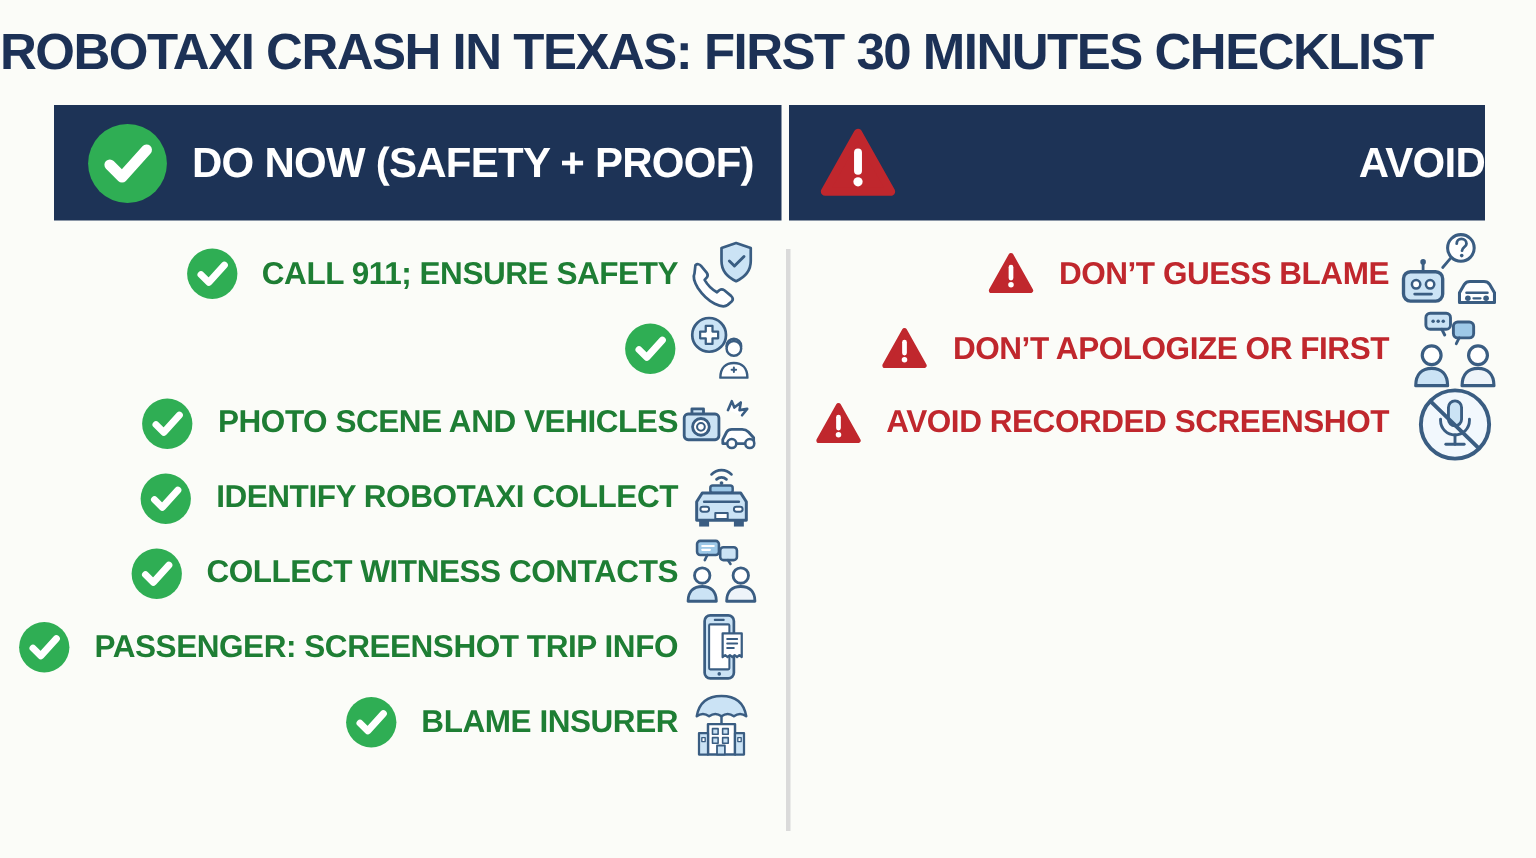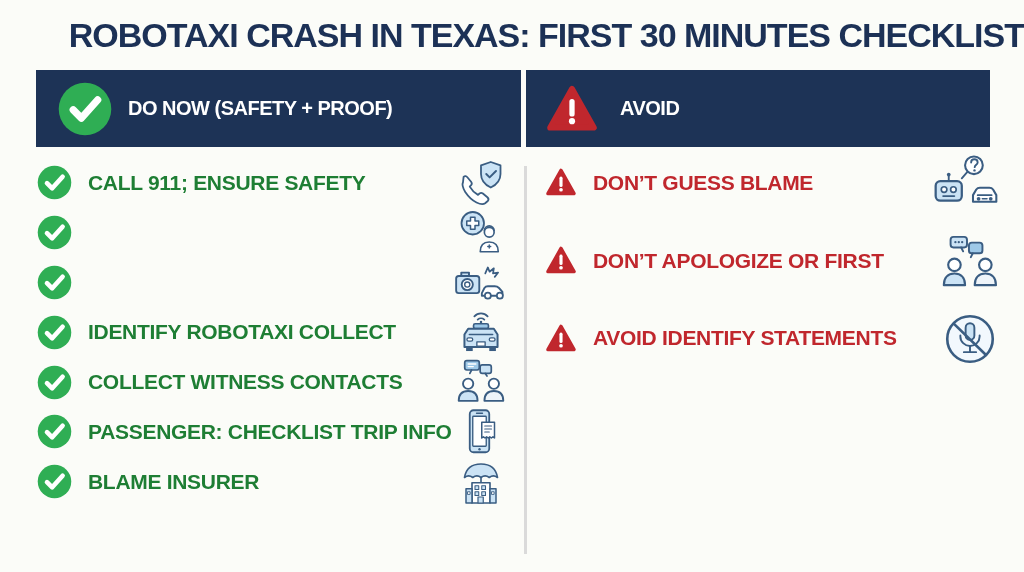--- a/index.html
+++ b/index.html
@@ -4,43 +4,43 @@
 <style>
   html,body{margin:0;padding:0;}
   body{
     width:1024px;height:572px;position:relative;overflow:hidden;
     background:var(--bg,#fbfcf8);
     font-family:"Liberation Sans","DejaVu Sans",sans-serif;
     -webkit-font-smoothing:antialiased;
   }
   .title{
     position:absolute;left:0;right:0;top:13px;height:46px;
-    text-align:right;font-size:34px;line-height:44px;font-weight:700;
+    text-align:left;font-size:34px;line-height:44px;font-weight:700;
     letter-spacing:-1px;color:var(--navy-text,#1c3156);white-space:nowrap;
   }
   .header-bar{
     position:absolute;left:36px;top:70px;width:954px;height:77px;
     display:flex;gap:5px;
   }
   .header-cell{
     background:var(--navy,#1d3356);display:flex;align-items:center;
-    color:#fff;font-weight:700;font-size:20px;letter-spacing:-0.5px;white-space:nowrap;
+    color:#fff;font-weight:700;font-size:28px;letter-spacing:-0.5px;white-space:nowrap;
   }
   .header-cell.do-now{width:485px;padding-left:20px;box-sizing:border-box;}
-  .header-cell.avoid{flex:1;padding-left:18px;box-sizing:border-box;}
+  .header-cell.avoid{flex:1;padding-left:18px;box-sizing:border-box;justify-content:space-between;}
   .header-cell .hicon{display:inline-flex;flex:0 0 auto;}
   .do-now .hicon svg{width:58px;height:58px;margin-right:14px;}
   .avoid .hicon svg{width:56px;height:52px;margin-right:20px;}
   .divider{
     position:absolute;left:524px;top:166px;width:2.5px;height:388px;
     background:#dadada;
   }
-  .col{position:absolute;top:158px;display:flex;flex-direction:column;}
+  .col{position:absolute;top:158px;display:flex;flex-direction:column;align-items:flex-end;}
   .col.left{left:36px;width:474px;}
-  .col.right{left:544px;width:470px;gap:28px;}
+  .col.right{left:544px;width:470px;}
   .row{display:flex;align-items:center;height:49.8px;}
   .bullet{display:inline-flex;flex:0 0 auto;}
   .col.left .bullet svg{width:37px;height:37px;}
   .col.right .bullet svg{width:34px;height:31px;}
   .item-label{
     font-weight:700;font-size:21px;letter-spacing:-0.3px;white-space:nowrap;
     margin-left:15px;
   }
   .col.left .item-label{color:var(--green-text,#1e7e34);}
   .col.right .item-label{color:var(--red,#c0272d);}
@@ -114,20 +114,21 @@
         </svg>
       </span>
     </div>
     <div class="row">
       <span class="bullet">
         <svg viewBox="0 0 64 64" xmlns="http://www.w3.org/2000/svg" fill="none" stroke-linecap="round" stroke-linejoin="round">
           <circle cx="32" cy="32" r="29" fill="#2fae54"></circle>
           <path d="M19 33l9 9 18-20" stroke="#fff" stroke-width="8"></path>
         </svg>
       </span>
+      <span class="item-label">PHOTO SCENE AND VEHICLES</span>
       <span class="side-icon">
         <svg viewBox="0 0 64 56" xmlns="http://www.w3.org/2000/svg" fill="none" stroke-linecap="round" stroke-linejoin="round">
           <path d="M9 21v-4h9v4" fill="#cbe3f5" stroke="#3a5d82" stroke-width="2.2"></path>
           <rect x="3" y="21" width="27" height="20" rx="3" fill="#cbe3f5" stroke="#3a5d82" stroke-width="2.2"></rect>
           <circle cx="16" cy="31" r="6.5" fill="#fff" stroke="#3a5d82" stroke-width="2.2"></circle>
           <circle cx="16" cy="31" r="3" stroke="#3a5d82" stroke-width="1.6"></circle>
           <path d="M37 18l3-7 2 5 5-4-1 6 6-1-4 5" fill="#fff" stroke="#3a5d82" stroke-width="2"></path>
           <path d="M33 44v-3l3-6c1-1.5 2-2 4-2h8c2 0 3.5.5 5 2l4 4.5V44z" fill="#fff" stroke="#3a5d82" stroke-width="2.2"></path>
           <circle cx="40" cy="44" r="3.5" fill="#fff" stroke="#3a5d82" stroke-width="2"></circle>
           <circle cx="54" cy="44" r="3.5" fill="#fff" stroke="#3a5d82" stroke-width="2"></circle>
@@ -180,21 +181,21 @@
         </svg>
       </span>
     </div>
     <div class="row">
       <span class="bullet">
         <svg viewBox="0 0 64 64" xmlns="http://www.w3.org/2000/svg" fill="none" stroke-linecap="round" stroke-linejoin="round">
           <circle cx="32" cy="32" r="29" fill="#2fae54"></circle>
           <path d="M19 33l9 9 18-20" stroke="#fff" stroke-width="8"></path>
         </svg>
       </span>
-      <span class="item-label">PASSENGER: CHECKLIST TRIP INFO</span>
+      <span class="item-label">PASSENGER: SCREENSHOT TRIP INFO</span>
       <span class="side-icon">
         <svg viewBox="0 0 64 64" xmlns="http://www.w3.org/2000/svg" fill="none" stroke-linecap="round" stroke-linejoin="round">
           <rect x="17" y="3" width="26" height="56" rx="5" fill="#cbe3f5" stroke="#3a5d82" stroke-width="2.4"></rect>
           <rect x="21" y="11" width="18" height="40" rx="1" fill="#fff" stroke="#3a5d82" stroke-width="1.8"></rect>
           <path d="M26 7h8" stroke="#3a5d82" stroke-width="1.8"></path>
           <path d="M33 19h17v21l-2.1-1.6-2.1 1.6-2.1-1.6-2.1 1.6-2.1-1.6-2.1 1.6-2.1-1.6-2.3 1.6z" fill="#fff" stroke="#3a5d82" stroke-width="2"></path>
           <path d="M37 24h9M37 28h9M37 32h6" stroke="#3a5d82" stroke-width="1.6"></path>
           <circle cx="30" cy="55" r="1.6" fill="#3a5d82"></circle>
         </svg>
       </span>
@@ -281,21 +282,21 @@
       </span>
     </div>
     <div class="row">
       <span class="bullet">
         <svg viewBox="0 0 64 64" xmlns="http://www.w3.org/2000/svg" fill="none" stroke-linecap="round" stroke-linejoin="round">
           <path d="M32 7 L59 55 H5 Z" fill="#c0272d" stroke="#c0272d" stroke-width="7"></path>
           <path d="M32 23v15" stroke="#fff" stroke-width="6.5"></path>
           <circle cx="32" cy="47" r="3.8" fill="#fff"></circle>
         </svg>
       </span>
-      <span class="item-label">AVOID IDENTIFY STATEMENTS</span>
+      <span class="item-label">AVOID RECORDED SCREENSHOT</span>
       <span class="side-icon">
         <svg viewBox="0 0 64 64" xmlns="http://www.w3.org/2000/svg" fill="none" stroke-linecap="round" stroke-linejoin="round">
           <circle cx="32" cy="32" r="26" fill="#f2f8fd" stroke="#3a5d82" stroke-width="3"></circle>
           <rect x="27" y="14" width="10" height="19" rx="5" fill="#cbe3f5" stroke="#3a5d82" stroke-width="2.2"></rect>
           <path d="M21 28v1a11 11 0 0 0 22 0v-1" stroke="#3a5d82" stroke-width="2.2"></path>
           <path d="M32 40v7" stroke="#3a5d82" stroke-width="2.2"></path>
           <path d="M25 47h14" stroke="#3a5d82" stroke-width="2.2"></path>
           <path d="M14 15l36 35" stroke="#3a5d82" stroke-width="3"></path>
         </svg>
       </span>

